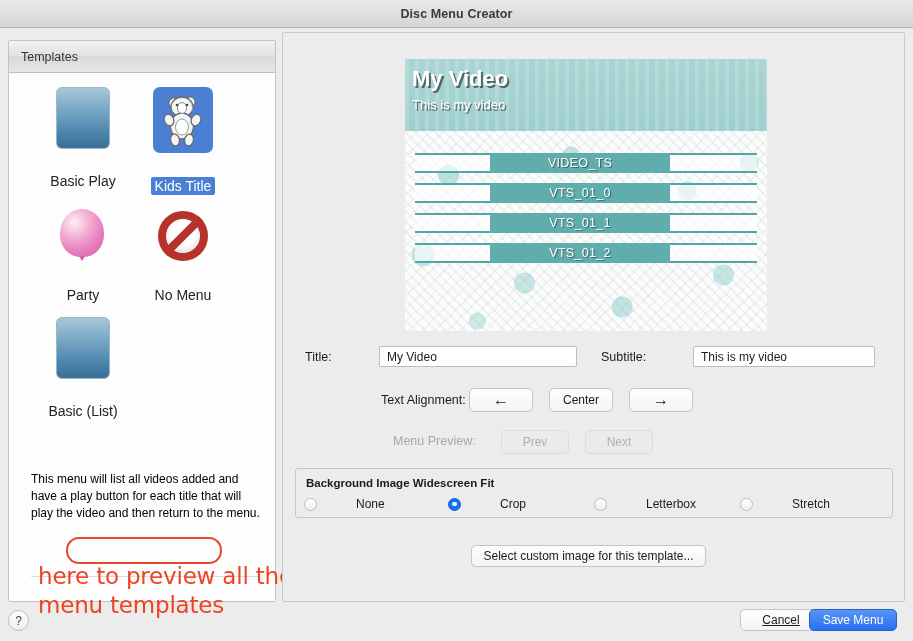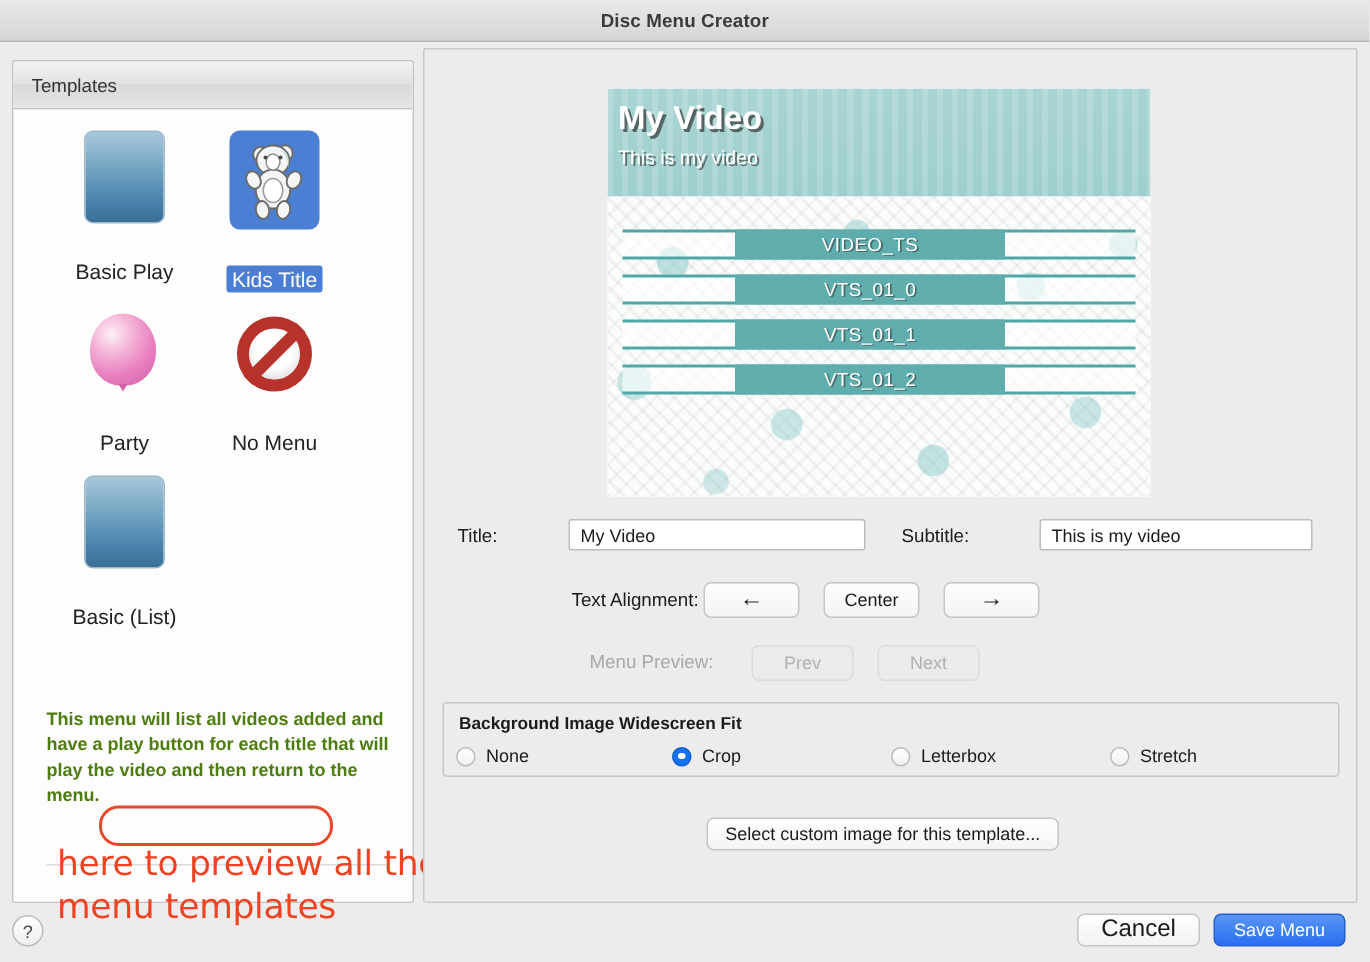--- a/index.html
+++ b/index.html
@@ -96,21 +96,21 @@
   .nomenu::after {
     content: ""; position: absolute; left: -8px; top: 13px;
     width: 50px; height: 8px; background: #b8322c;
     transform: rotate(-45deg); transform-origin: center;
   }
   
   .bear { width: 44px; height: 54px; position: relative; }
 
   .desc-text {
     position: absolute; left: 22px; top: 398px; width: 230px;
-    font-size: 12px; line-height: 17px; color: #4d7c0f; font-weight: bold;
+    font-size: 12px; line-height: 17px; color: #000000;
   }
   .divider {
     position: absolute; left: 22px; top: 503px; width: 228px; height: 1px;
     background: #dcdcdc;
   }
   .annot-ring {
     position: absolute; left: 66px; top: 537px;
     width: 156px; height: 27px;
     border: 2.5px solid #e8472b; border-radius: 13px;
     pointer-events: none;
@@ -232,21 +232,21 @@
   
   .groupbox {
     position: absolute; left: 12px; top: 435px; width: 598px; height: 50px;
     border: 1px solid #c6c6c6; border-radius: 3px; background: #ececec;
   }
   .groupbox .gb-title {
     position: absolute; left: 10px; top: 8px;
     font-size: 11.5px; font-weight: bold; color: #1b1b1b;
   }
   .radio-row { position: absolute; left: 8px; top: 28px; width: 580px; display: flex; }
-  .radio-item { display: flex; align-items: center; cursor: pointer; }
+  .radio-item { display: flex; align-items: center; cursor: pointer; gap: 32px; }
   .radio-item .dot {
     width: 13px; height: 13px; border-radius: 50%;
     background: linear-gradient(to bottom, #fff, #f0f0f0);
     border: 1px solid #bcbcbc; margin-right: 7px;
     display: flex; align-items: center; justify-content: center;
   }
   .radio-item.checked .dot {
     background: #1572f0; border-color: #0f5fcf;
   }
   .radio-item.checked .dot::after {
@@ -254,25 +254,25 @@
   }
   .radio-item .rlbl { font-size: 12px; color: #1b1b1b; }
 
   .select-img-btn {
     position: absolute; left: 188px; top: 512px;
     width: 235px; height: 22px;
   }
 
   
   .cancel-btn {
-    position: absolute; left: 718px; top: 609px; width: 82px; height: 22px;
+    position: absolute; left: 740px; top: 609px; width: 82px; height: 22px;
     background: linear-gradient(to bottom, #fefefe, #f3f3f3);
     border: 1px solid #c5c5c5; border-radius: 5px;
-    font-size: 16px; color: #1b1b1b;
-    display: flex; align-items: center; justify-content: center; cursor: pointer;
+    font-size: 12px; color: #1b1b1b;
+    display: flex; align-items: center; justify-content: center; cursor: pointer; text-decoration: underline;
   }
   .save-btn {
     position: absolute; left: 809px; top: 609px; width: 88px; height: 22px;
     background: linear-gradient(to bottom, #5a95f5, #2a6ff0);
     border: 1px solid #2560cc; border-radius: 5px;
     font-size: 12px; color: #fff; font-weight: normal;
     display: flex; align-items: center; justify-content: center; cursor: pointer;
   }
 </style>
 </head>

